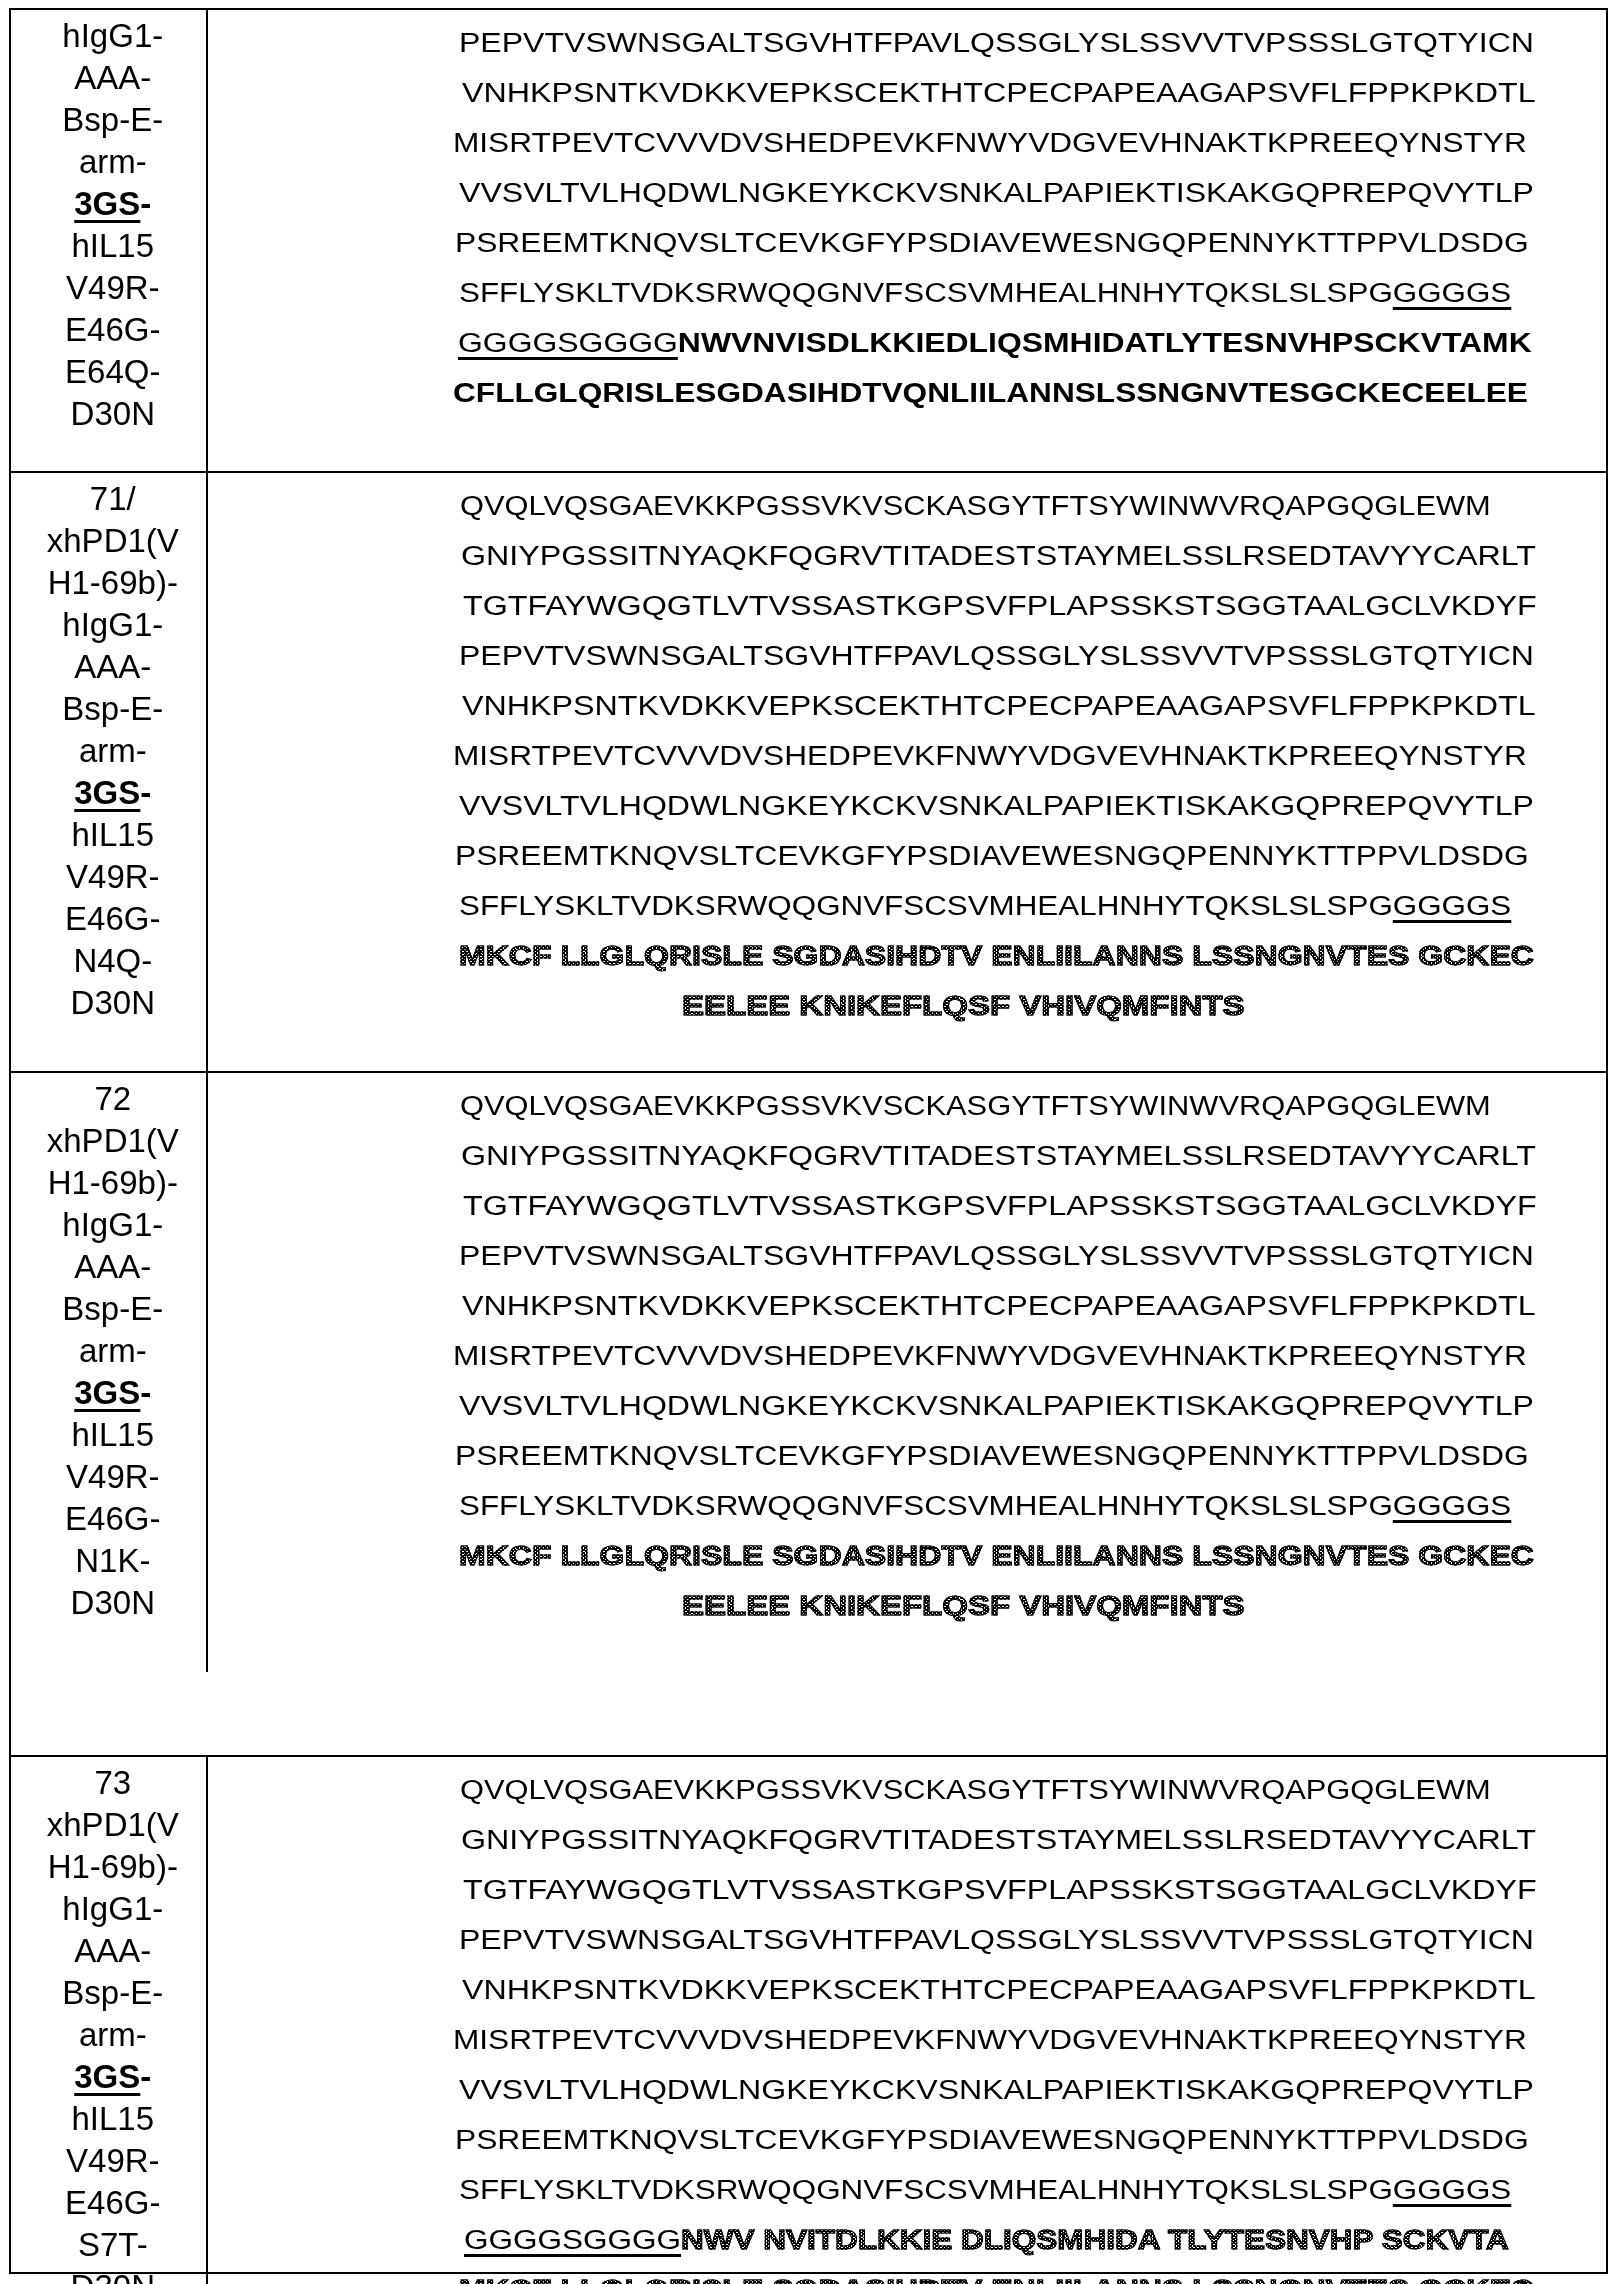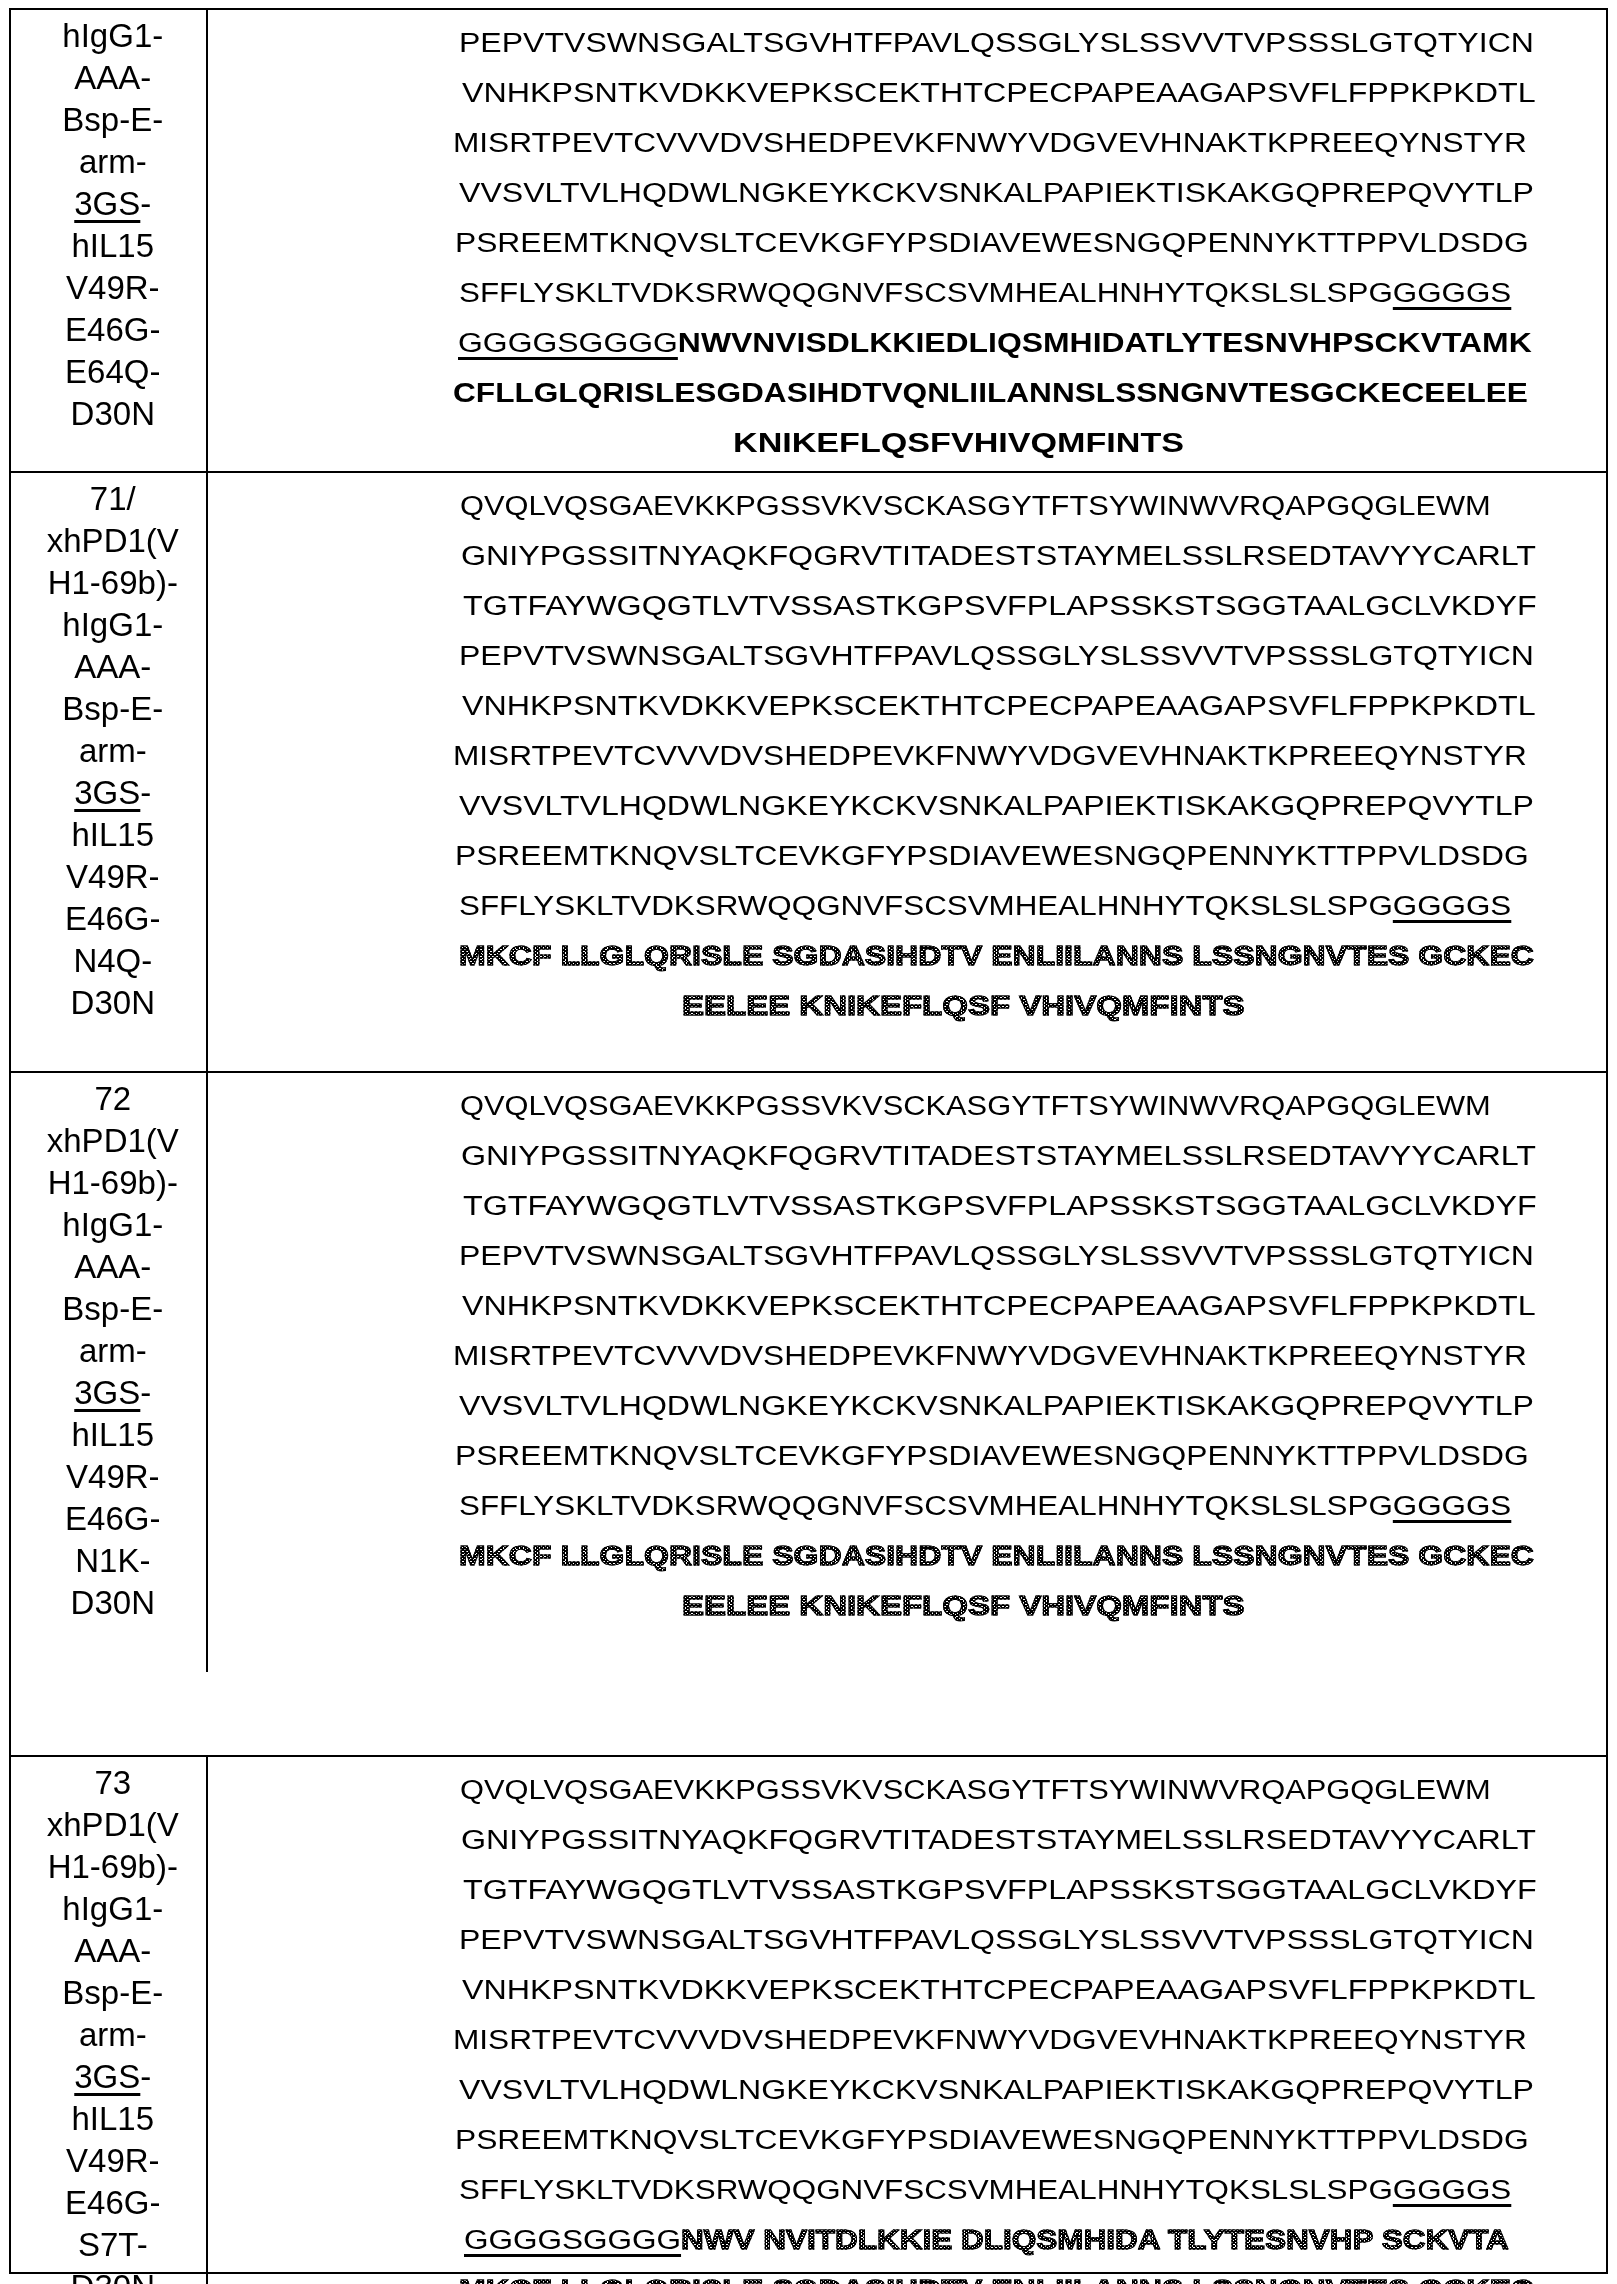--- a/index.html
+++ b/index.html
@@ -6,21 +6,21 @@
   body { width: 1618px; height: 2284px; position: relative; overflow: hidden;
          font-family: "Liberation Sans", "DejaVu Sans", sans-serif; color: #000; }
   #tbl { position: absolute; left: 8.8px; top: 8px; width: 1599px; height: 2266px;
          border: 2.4px solid #000; box-sizing: border-box; text-align: center; }
   .row { position: absolute; left: 0; right: 0; border-top: 2.4px solid #000; box-sizing: border-box; }
   .row.first { border-top: none; }
   .divider { position: absolute; top: 0; bottom: 0; left: 195px; width: 2.4px; background: #000; }
   .label { position: absolute; left: 16px; top: 4.8px; width: 172px; }
   .label .ln { height: 42px; line-height: 42px; font-size: 33px; white-space: nowrap;
                transform-origin: 0 50%; display: block; }
-  .label .ln span { display: inline-block; transform-origin: 0 50%; }
+  .label .ln span { display: inline-block; transform-origin: 0 50%; font-weight: bold; }
   .seq { position: absolute; left: 215px; top: 4.8px; width: 1372px; }
   .seq .ln { height: 43px; line-height: 42px; font-size: 27px; white-space: nowrap; display: block; margin-top: 7px; }
   .seq .ln .fit { display: inline-block; transform-origin: 0 50%; white-space: nowrap; }
   .u { text-decoration: underline; text-decoration-thickness: 3.2px; text-underline-offset: 4.8px; }
   .b { font-weight: bold; }
   .dot { font-weight: bold; color: transparent;
          background-image:
            repeating-linear-gradient(45deg, #000 0 1.2px, transparent 1.2px 2.4px),
            repeating-linear-gradient(-45deg, #000 0 1.2px, transparent 1.2px 2.4px);
          -webkit-background-clip: text; background-clip: text;
@@ -46,21 +46,20 @@
       </div>
     <div class="seq">
         <div class="ln"><span class="fit" style="transform: scaleX(1.1868);"><span>PEPVTVSWNSGALTSGVHTFPAVLQSSGLYSLSSVVTVPSSSLGTQTYICN</span></span></div>
         <div class="ln"><span class="fit" style="transform: scaleX(1.1933);"><span>VNHKPSNTKVDKKVEPKSCEKTHTCPECPAPEAAGAPSVFLFPPKPKDTL</span></span></div>
         <div class="ln"><span class="fit" style="transform: scaleX(1.17);"><span>MISRTPEVTCVVVDVSHEDPEVKFNWYVDGVEVHNAKTKPREEQYNSTYR</span></span></div>
         <div class="ln"><span class="fit" style="transform: scaleX(1.1874);"><span>VVSVLTVLHQDWLNGKEYKCKVSNKALPAPIEKTISKAKGQPREPQVYTLP</span></span></div>
         <div class="ln"><span class="fit" style="transform: scaleX(1.1764);"><span>PSREEMTKNQVSLTCEVKGFYPSDIAVEWESNGQPENNYKTTPPVLDSDG</span></span></div>
         <div class="ln"><span class="fit" style="transform: scaleX(1.1612);"><span>SFFLYSKLTVDKSRWQQGNVFSCSVMHEALHNHYTQKSLSLSPG</span><span class="u">GGGGS</span></span></div>
         <div class="ln"><span class="fit" style="transform: scaleX(1.1818);"><span class="u">GGGGSGGGG</span><span class="b">NWVNVISDLKKIEDLIQSMHIDATLYTESNVHPSCKVTAMK</span></span></div>
         <div class="ln"><span class="fit" style="transform: scaleX(1.1709);"><span class="b">CFLLGLQRISLESGDASIHDTVQNLIILANNSLSSNGNVTESGCKECEELEE</span></span></div>
-        <div class="ln"><span class="fit" style="transform: scaleX(1.2632);"><span class="b">KNIKEFLQSFVHIVQMFINTS</span></span></div>
       </div>
   </div>
   <div class="row" style="top:461px; height:600px;">
     <div class="divider"></div>
     <div class="label">
         <div class="ln">71/</div>
         <div class="ln">xhPD1(V</div>
         <div class="ln">H1-69b)-</div>
         <div class="ln">hIgG1-</div>
         <div class="ln">AAA-</div>

